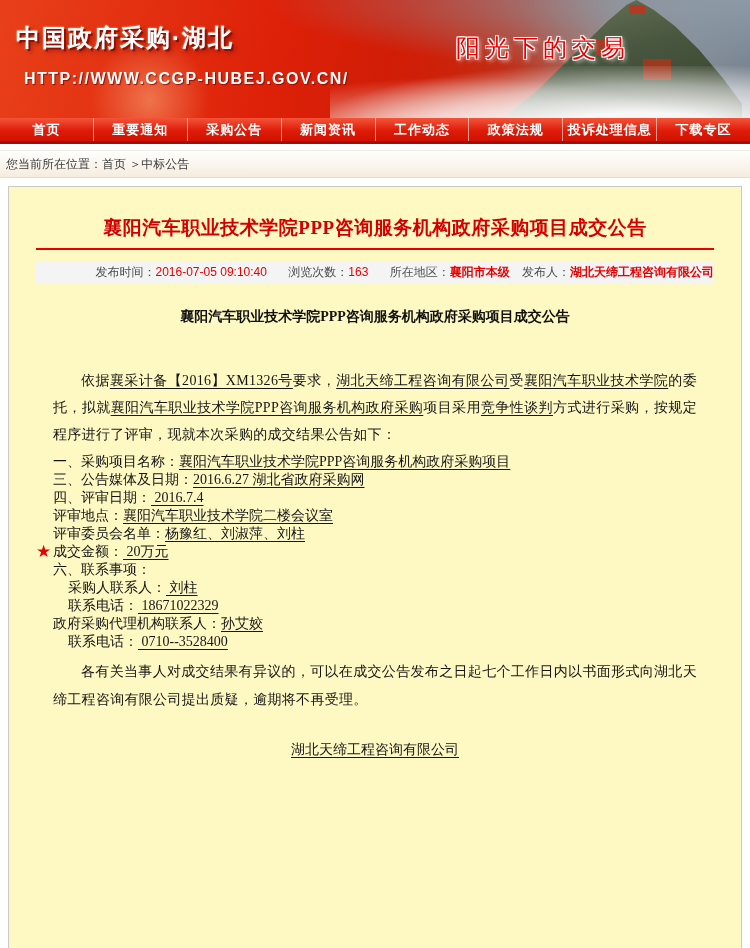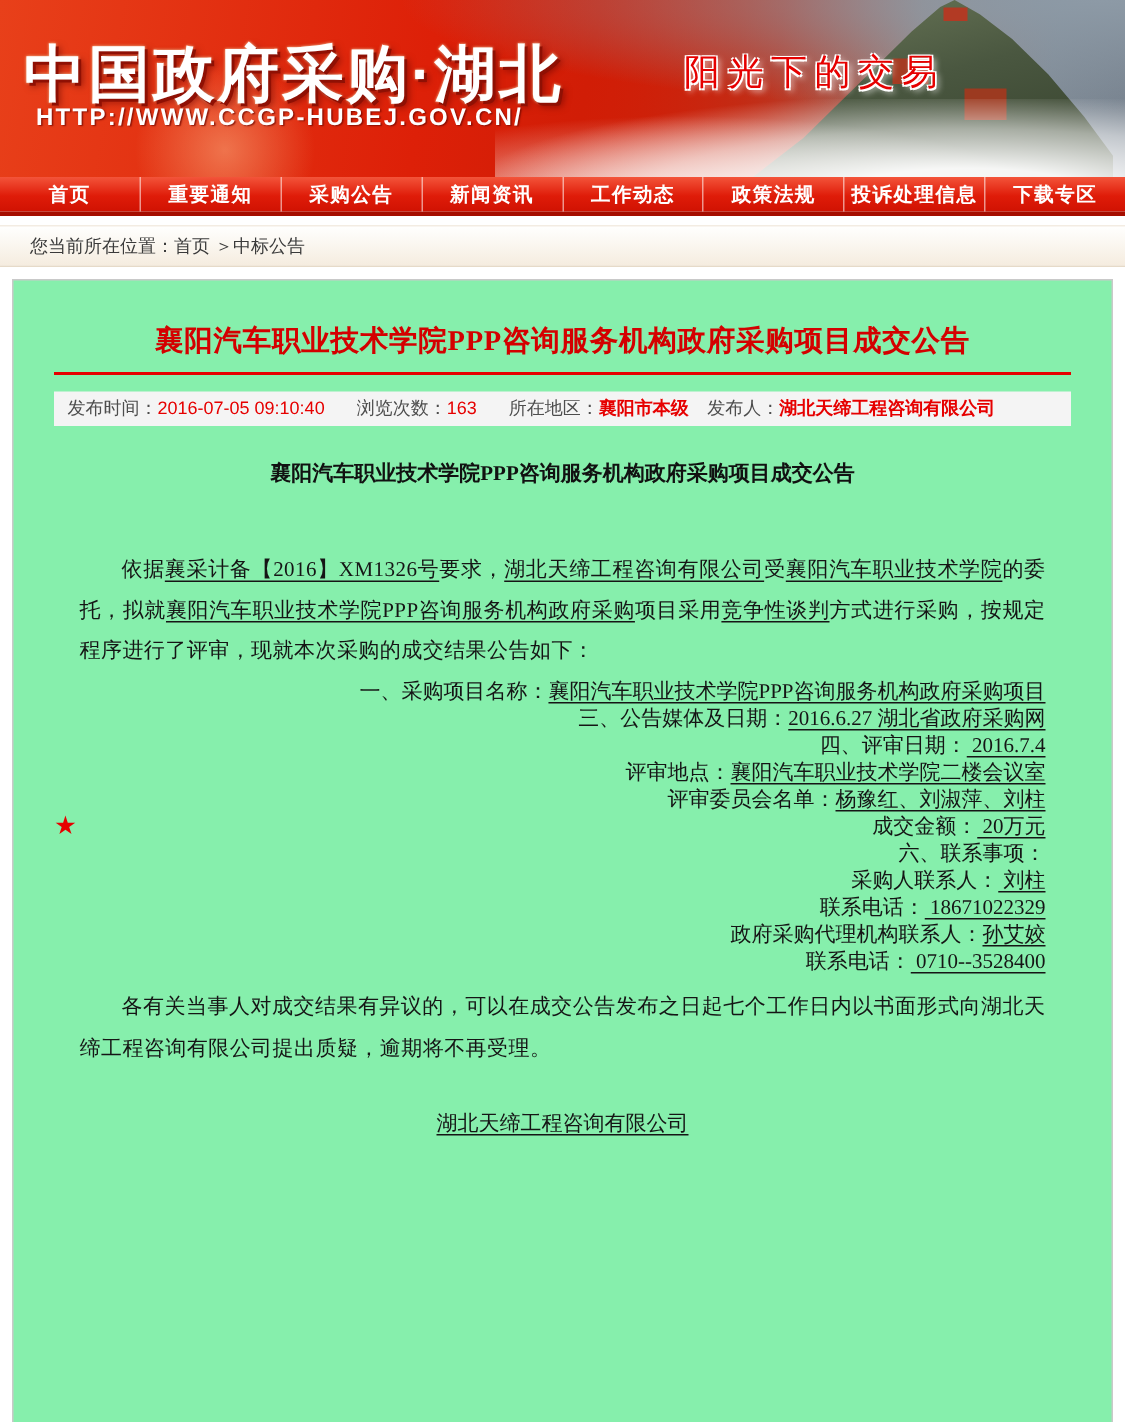--- a/index.html
+++ b/index.html
@@ -13,54 +13,54 @@
       linear-gradient(100deg,#e8401a 0%,#dd2008 38%,#d11d06 52%,rgba(200,30,8,.65) 68%,rgba(170,90,60,.35) 80%,rgba(130,140,150,0) 92%),
       linear-gradient(90deg,#d8250b 50%,#b44a32 66%,#8d98a2 82%,#77828e 100%);}
   .mountain{position:absolute;right:8px;top:0;width:240px;height:118px;
     background:linear-gradient(165deg,#6d7a5a 0%,#4a5740 45%,#333f2a 100%);
     clip-path:polygon(56% 0,63% 8%,72% 22%,82% 42%,92% 66%,100% 88%,100% 100%,0 100%,14% 78%,30% 46%,44% 18%,52% 4%);}
   .temple{position:absolute;right:105px;top:5px;width:16px;height:9px;background:#b23a24;box-shadow:-30px 38px 0 4px #a53b22, 20px 60px 0 6px #9c3a20;}
   .clouds{position:absolute;right:0;bottom:-10px;width:420px;height:62px;
     background:
       radial-gradient(ellipse at 75% 100%, rgba(255,255,255,.95) 18%, rgba(255,255,255,.55) 48%, rgba(255,255,255,0) 75%),
       radial-gradient(ellipse at 30% 120%, rgba(250,245,240,.8) 10%, rgba(250,245,240,0) 60%);}
-  .site-title{position:absolute;left:16px;top:22px;font-size:41px;font-weight:900;color:#ffffff;letter-spacing:2px;
+  .site-title{position:absolute;left:16px;top:22px;font-size:24px;font-weight:900;color:#ffffff;letter-spacing:2px;
     text-shadow:2px 2px 0 #8f1004,3px 3px 5px rgba(90,0,0,.55),0 0 2px #ffe0b0;}
   .site-url{position:absolute;left:24px;top:70px;font-size:16px;font-weight:bold;color:#ffffff;letter-spacing:1.5px;text-shadow:1px 1px 1px rgba(120,10,0,.8);}
   .slogan{position:absolute;left:456px;top:32px;font-size:24px;font-weight:400;color:#e60000;letter-spacing:5px;
     text-shadow:-1px -1px 0 #fff,1px -1px 0 #fff,-1px 1px 0 #fff,1px 1px 0 #fff,2px 2px 4px rgba(255,255,255,.9);}
 
   
   .nav{display:flex;height:23px;background:linear-gradient(#f3543a,#df1c09 55%,#d01202);border-bottom:3px solid #a50d00;}
   .nav-item{flex:1;display:flex;align-items:center;justify-content:center;color:#ffffff;font-size:13px;font-weight:bold;cursor:pointer;letter-spacing:1px;}
   .nav-item + .nav-item{border-left:1px solid rgba(255,255,255,.55);}
 
   
   .crumb{margin-top:6px;height:26px;line-height:26px;background:linear-gradient(#fffffe,#f5ecdf);
-    border-top:1px solid #f3ece2;border-bottom:1px solid #e6dac8;font-size:12px;color:#3a3a3a;padding-left:20px;}
+    border-top:1px solid #f3ece2;border-bottom:1px solid #e6dac8;font-size:12px;color:#3a3a3a;padding-left:6px;}
   .crumb a{color:#3a3a3a;text-decoration:none;cursor:pointer;}
 
   
-  .panel{margin:8px 8px 0;height:762px;box-sizing:border-box;border:1px solid #c9c9c9;border-bottom:none;background:#86efac;
+  .panel{margin:8px 8px 0;height:762px;box-sizing:border-box;border:1px solid #c9c9c9;border-bottom:none;background:#fef9c3;
     font-family:"Liberation Serif",serif;}
   .art-title{padding-top:31px;height:20px;line-height:20px;text-align:center;color:#d40000;font-size:19px;font-weight:bold;letter-spacing:.5px;}
   .red-rule{height:2px;background:#e60000;margin:10px 27px 0;}
-  .meta{margin:11px 27px 0;height:23px;line-height:23px;background:#f4f4f4;text-align:left;font-size:12px;color:#4d4d4d;font-family:"Liberation Sans",sans-serif;white-space:nowrap;}
+  .meta{margin:11px 27px 0;height:23px;line-height:23px;background:#f4f4f4;text-align:right;font-size:12px;color:#4d4d4d;font-family:"Liberation Sans",sans-serif;white-space:nowrap;}
   .meta .v{color:#e60000;}
   .meta .vb{color:#e60000;font-weight:bold;}
   .meta .grp{margin:0 9px;}
 
   .subtitle{margin-top:25px;height:15px;line-height:15px;text-align:center;font-size:14px;font-weight:bold;color:#111;}
 
   .doc{margin:0 44px;font-size:14px;color:#151515;}
   .u{text-decoration:underline;text-underline-offset:3px;}
   .intro{margin-top:43px;line-height:27px;text-indent:2em;text-align:justify;letter-spacing:.3px;}
 
   .items{margin-top:6px;}
-  .item{margin-top:2px;line-height:16px;white-space:nowrap;text-align:right;}
+  .item{margin-top:2px;line-height:16px;white-space:nowrap;}
   .item .value{text-decoration:underline;text-underline-offset:3px;}
   .ind2{margin-left:15px;}
   .starred{position:relative;}
   .star{position:absolute;left:-17px;top:-1px;color:#e60000;font-size:17px;font-family:"DejaVu Sans",sans-serif;line-height:16px;}
   .hl{display:inline-block;border-bottom:3px solid #e60000;padding:0 5px 4px 0;}
 
   .closing{margin-top:8px;line-height:28px;text-indent:2em;text-align:justify;letter-spacing:.3px;}
   .sig{margin-top:28px;height:16px;line-height:16px;text-align:center;}
   .sig span{text-decoration:underline;text-underline-offset:3px;}
 </style>

